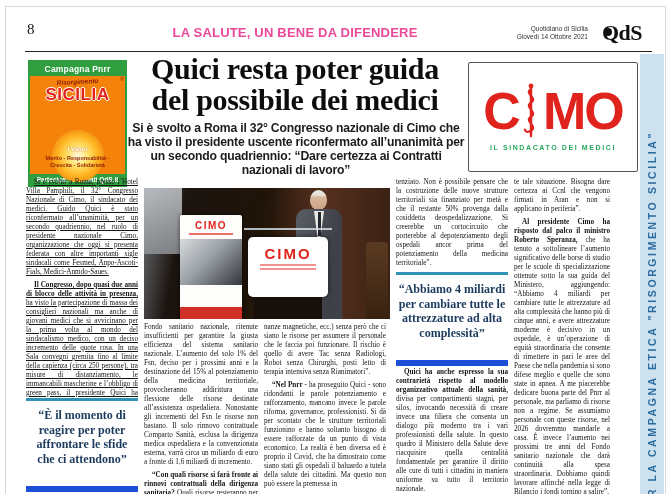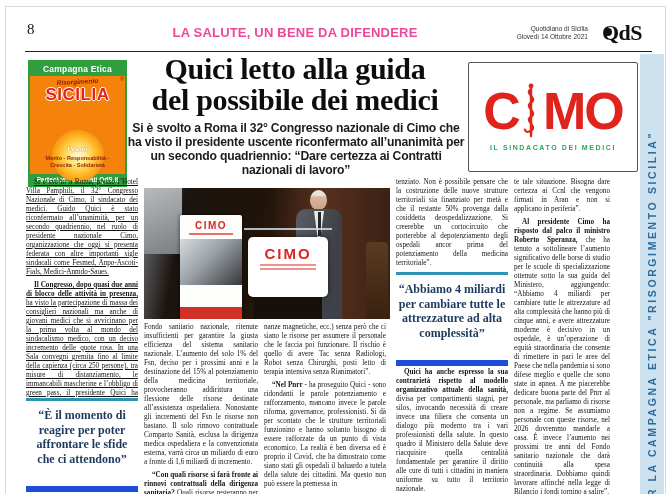--- a/index.html
+++ b/index.html
@@ -135,34 +135,34 @@
   <div class="hdr-mast">
     <div class="mast-lines">
       <div>Quotidiano di Sicilia</div>
       <div>Giovedì 14 Ottobre 2021</div>
     </div>
     <div class="qds-logo">QdS</div>
   </div>
   <div class="hdr-rule"></div>
 
   <aside class="ad">
-    <div class="ad-top">Campagna Etica</div>
+    <div class="ad-top">Campagna Pnrr</div>
     <div class="ad-body">
       <span class="ad-reg">®</span>
       <div class="ad-arc">Risorgimento</div>
       <div class="ad-sicilia">SICILIA</div>
       <div class="ad-sun"></div>
       <div class="ad-valori">I Valori</div>
       <div class="ad-ring">Merito - Responsabilità - Crescita - Solidarietà</div>
     </div>
     <div class="ad-bottom">Partecipa. Abbonati QdS.it</div>
   </aside>
 
   <h1 class="headline">
-    <span>Quici letto alla guida</span>
+    <span>Quici resta poter guida</span>
     <span>del possibile dei medici</span>
   </h1>
   <p class="subhead">Si è svolto a Roma il 32° Congresso nazionale di Cimo che ha visto il presidente uscente riconfermato all’unanimità per un secondo quadriennio: “Dare certezza ai Contratti nazionali di lavoro”</p>
 
   <div class="cimo-box">
     <div class="cimo-word">
       <span>C</span>
       <svg class="cimo-cad" viewBox="0 0 20 60" aria-hidden="true">
         <rect x="8.7" y="2" width="2.6" height="56" rx="1.3" fill="#e0231d"></rect>
         <circle cx="10" cy="3.2" r="2.6" fill="#e0231d"></circle>

